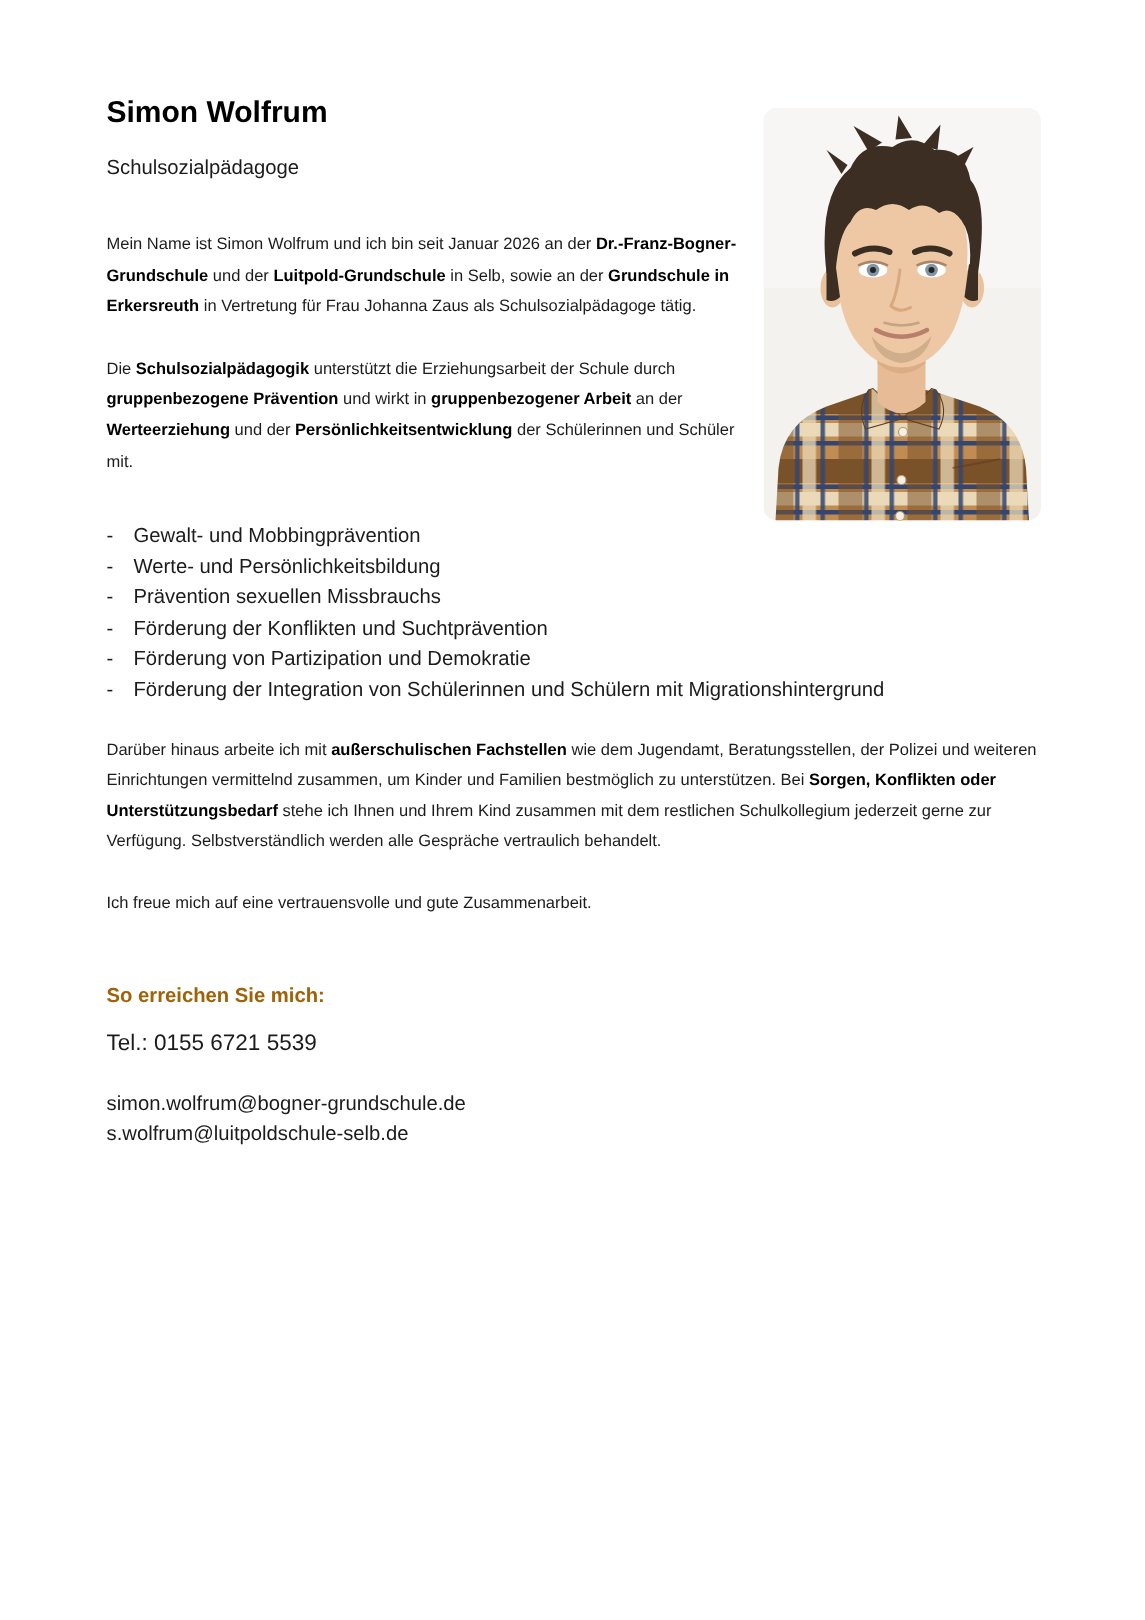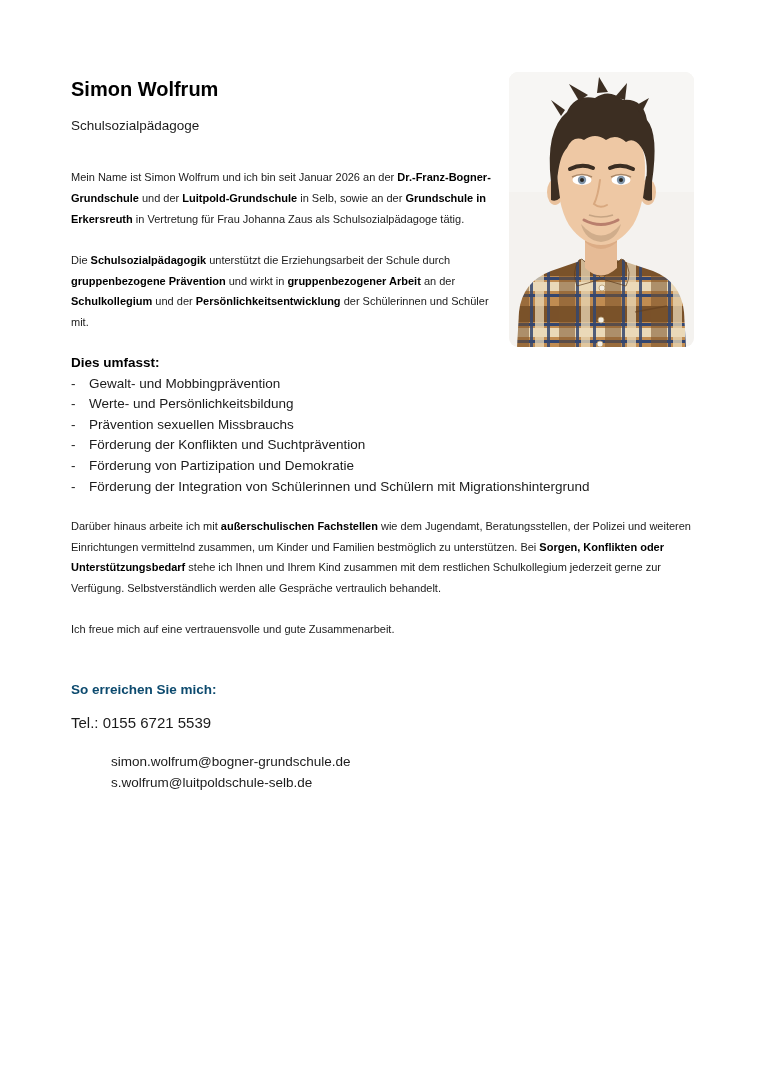--- a/index.html
+++ b/index.html
@@ -26,21 +26,21 @@
     line-height: 23px;
     margin: 0;
   }
   .page-subtitle {
     font-size: 13.5px;
     line-height: 17px;
     margin-top: 16px;
   }
   .top-flex {
     display: flex;
-    align-items: center;
+    align-items: flex-start;
   }
   .left-col {
     width: 438px;
     flex: none;
     box-sizing: border-box;
     padding-right: 8px;
   }
   .photo-wrap {
     flex: none;
     width: 185px;
@@ -74,47 +74,47 @@
     flex: none;
     width: 18px;
   }
   .para-cooperation { margin-top: 19px; width: 622px; }
   .para-closing { margin-top: 20px; width: 622px; }
   .contact-heading {
     margin-top: 41px;
     font-size: 13.5px;
     font-weight: bold;
     line-height: 20.6px;
-    color: #0c4a6e;
+    color: #a16207;
   }
   .contact-phone {
     font-size: 15px;
     line-height: 20.6px;
     margin-top: 12px;
   }
-  .email-list { margin-top: 19px; margin-left: 40px; }
+  .email-list { margin-top: 19px; }
   .email-line {
     font-size: 13.5px;
     line-height: 20.6px;
   }
 </style>
 </head>
 <body>
 
 <div class="content">
 
   <div class="top-flex">
 
     <div class="left-col">
       <h1 class="page-title">Simon Wolfrum</h1>
       <div class="page-subtitle">Schulsozialpädagoge</div>
 
       <p class="para para-intro"><span>Mein Name ist Simon Wolfrum und ich bin seit Januar 2026 an der </span><b>Dr.-Franz-Bogner-Grundschule</b><span> und der </span><b>Luitpold-Grundschule</b><span> in Selb, sowie an der </span><b>Grundschule in Erkersreuth</b><span> in Vertretung für Frau Johanna Zaus als Schulsozialpädagoge tätig.</span></p>
 
-      <p class="para para-pedagogy"><span>Die </span><b>Schulsozialpädagogik</b><span> unterstützt die Erziehungsarbeit der Schule durch </span><b>gruppenbezogene Prävention</b><span> und wirkt in </span><b>gruppenbezogener Arbeit</b><span> an der </span><b>Schulkollegium</b><span> und der </span><b>Persönlichkeitsentwicklung</b><span> der Schülerinnen und Schüler mit.</span></p>
+      <p class="para para-pedagogy"><span>Die </span><b>Schulsozialpädagogik</b><span> unterstützt die Erziehungsarbeit der Schule durch </span><b>gruppenbezogene Prävention</b><span> und wirkt in </span><b>gruppenbezogener Arbeit</b><span> an der </span><b>Werteerziehung</b><span> und der </span><b>Persönlichkeitsentwicklung</b><span> der Schülerinnen und Schüler mit.</span></p>
     </div>
 
     <div class="photo-wrap">
       <svg viewBox="0 0 185 275" width="185" height="275" role="img">
         <defs>
           <clipPath id="photoClip">
               <rect x="0" y="0" width="185" height="275" rx="9"></rect>
             </clipPath>
           <pattern id="plaid" width="46" height="46" patternUnits="userSpaceOnUse">
             <rect width="46" height="46" fill="#c18c51"></rect>
@@ -176,21 +176,20 @@
           <circle cx="93" cy="216" r="3" fill="#f5f0e6" stroke="#b59a6d" stroke-width="0.8"></circle>
           <circle cx="92" cy="248" r="3" fill="#f5f0e6" stroke="#b59a6d" stroke-width="0.8"></circle>
           <circle cx="91" cy="272" r="3" fill="#f5f0e6" stroke="#b59a6d" stroke-width="0.8"></circle>
 
           <path d="M 126 240 L 158 234" stroke="#5e3d1f" stroke-width="1.4" opacity="0.55" fill="none"></path>
         </g>
       </svg>
     </div>
   </div>
 
-  <div class="section-heading">Dies umfasst:</div>
 
   <div class="bullet-list">
 
   <div class="bullet-row">
       <span class="bullet-dash">-</span>
       <span>Gewalt- und Mobbingprävention</span>
     </div>
       <div class="bullet-row">
       <span class="bullet-dash">-</span>
       <span>Werte- und Persönlichkeitsbildung</span>

